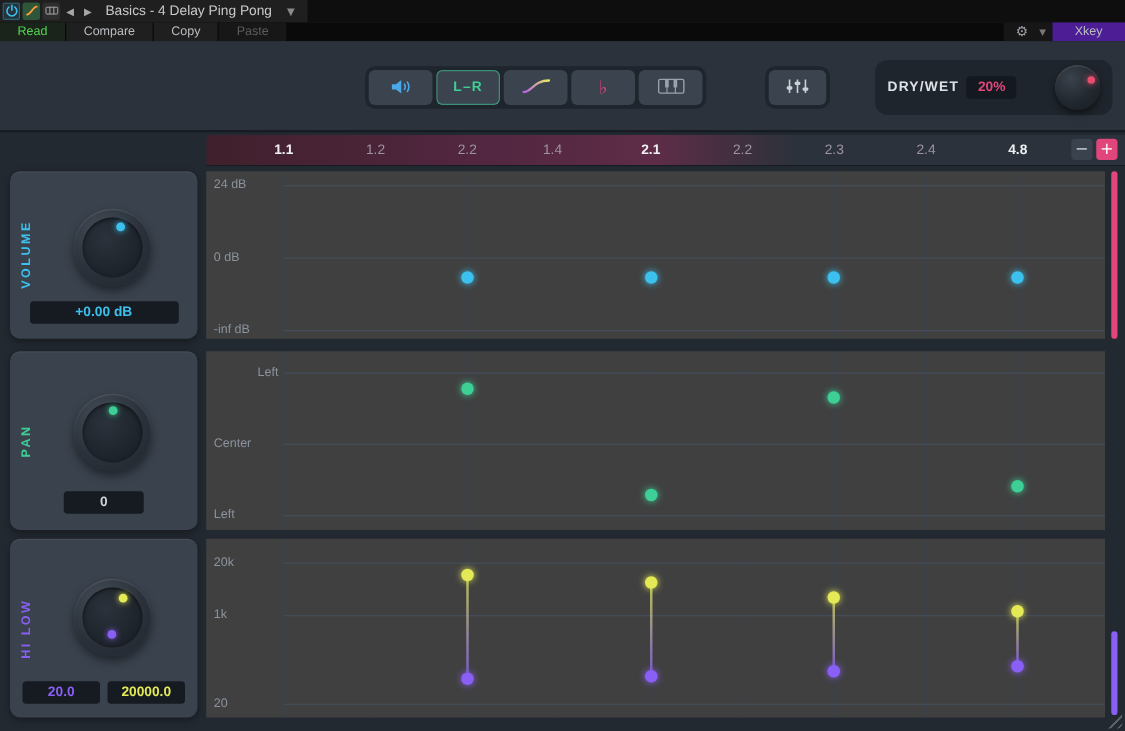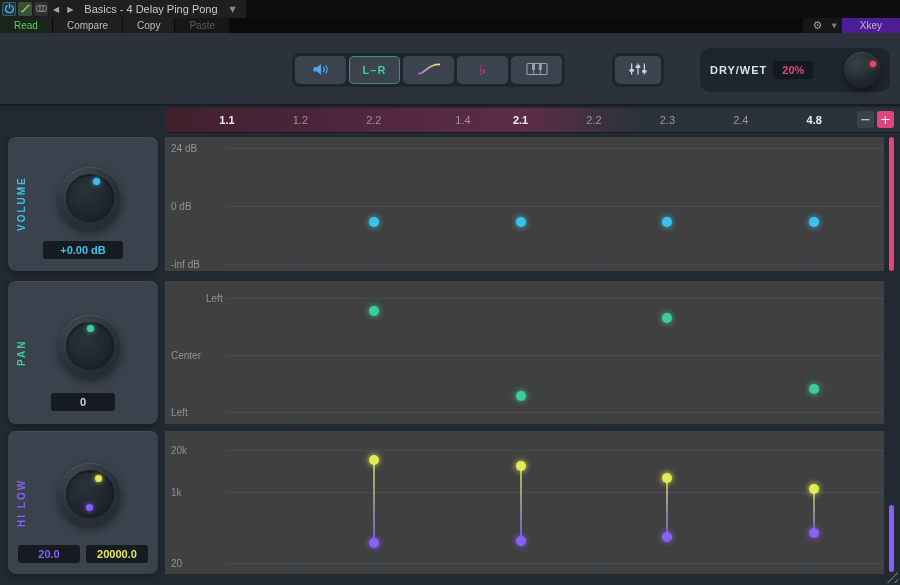--- a/index.html
+++ b/index.html
@@ -228,38 +228,38 @@
           <span class="dw-dot"></span>
         </span>
       </div>
     </div>
 
     <div class="ruler">
       <div class="ticks">
           <span class="tick tick-major" style="left: 62px;">1.1</span>
           <span class="tick" style="left: 135.4px;">1.2</span>
           <span class="tick" style="left: 208.8px;">2.2</span>
-          <span class="tick" style="left: 298px;">1.4</span>
+          <span class="tick" style="left: 277px;">1.4</span>
           <span class="tick tick-major" style="left: 355.6px;">2.1</span>
           <span class="tick" style="left: 429px;">2.2</span>
           <span class="tick" style="left: 502.4px;">2.3</span>
           <span class="tick" style="left: 575.8px;">2.4</span>
           <span class="tick tick-major" style="left: 649.2px;">4.8</span>
         </div>
       <span class="zoom-btn zoom-minus">−</span>
       <span class="zoom-btn zoom-plus">+</span>
     </div>
 
     <div class="panel panel-volume">
       <div class="panel-label" style="color: rgb(60, 193, 238);">VOLUME</div>
       <div class="knob" style="top:30px;">
         <span class="knob-dot" style="left:34px;top:11px;background:#3cc1ee;box-shadow:0 0 5px #3cc1ee;"></span>
       </div>
       <div class="value-row" style="top:104px;">
-        <span class="value-box" style="width: 80px; color: rgb(60, 193, 238);">+0.00 dB</span>
+        <span class="value-box" style="width: 119px; color: rgb(60, 193, 238);">+0.00 dB</span>
       </div>
     </div>
 
     <div class="panel panel-pan">
       <div class="panel-label" style="color: rgb(62, 207, 150);">PAN</div>
       <div class="knob" style="top:34px;">
         <span class="knob-dot" style="left:28px;top:10px;background:#3ecf96;box-shadow:0 0 5px #3ecf96;"></span>
       </div>
       <div class="value-row" style="top:112px;">
         <span class="value-box" style="width: 64px; color: rgb(204, 211, 218);">0</span>

